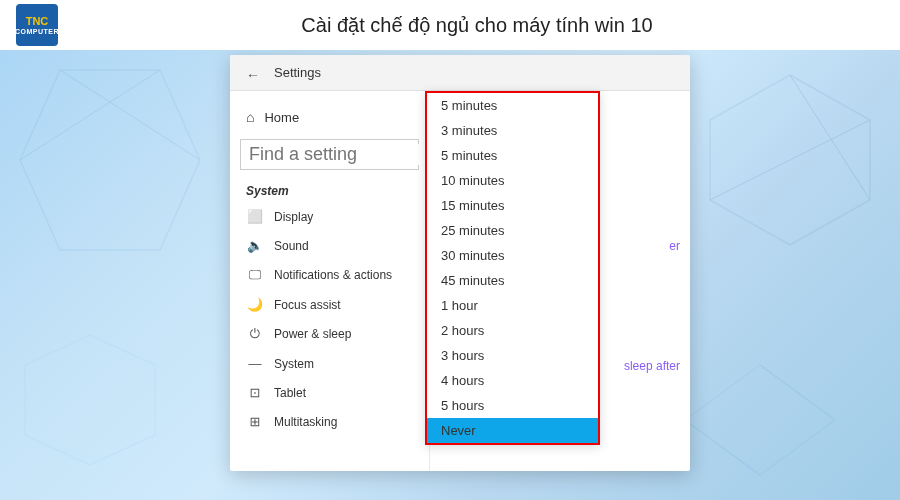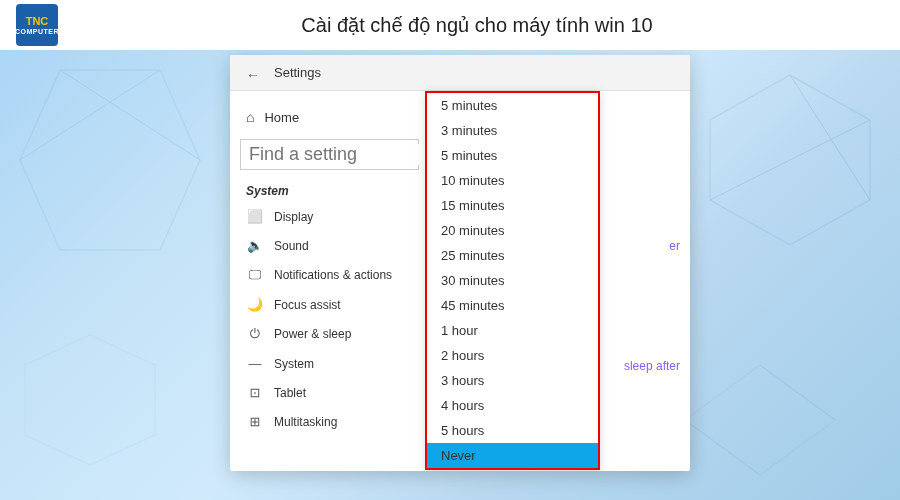--- a/index.html
+++ b/index.html
@@ -306,21 +306,20 @@
         <span class="partial-text partial-sleep">sleep after</span>
       </div>
     </div>
 
     <div class="dropdown-overlay" id="dropdown-list">
     <div class="dropdown-item">5 minutes</div>
         <div class="dropdown-item">3 minutes</div>
         <div class="dropdown-item">5 minutes</div>
         <div class="dropdown-item">10 minutes</div>
         <div class="dropdown-item">15 minutes</div>
-        <div class="dropdown-item">20 minutes</div>
         <div class="dropdown-item">25 minutes</div>
         <div class="dropdown-item">30 minutes</div>
         <div class="dropdown-item">45 minutes</div>
         <div class="dropdown-item">1 hour</div>
         <div class="dropdown-item">2 hours</div>
         <div class="dropdown-item">3 hours</div>
         <div class="dropdown-item">4 hours</div>
         <div class="dropdown-item">5 hours</div>
         <div class="dropdown-item selected">Never</div>
       </div>

